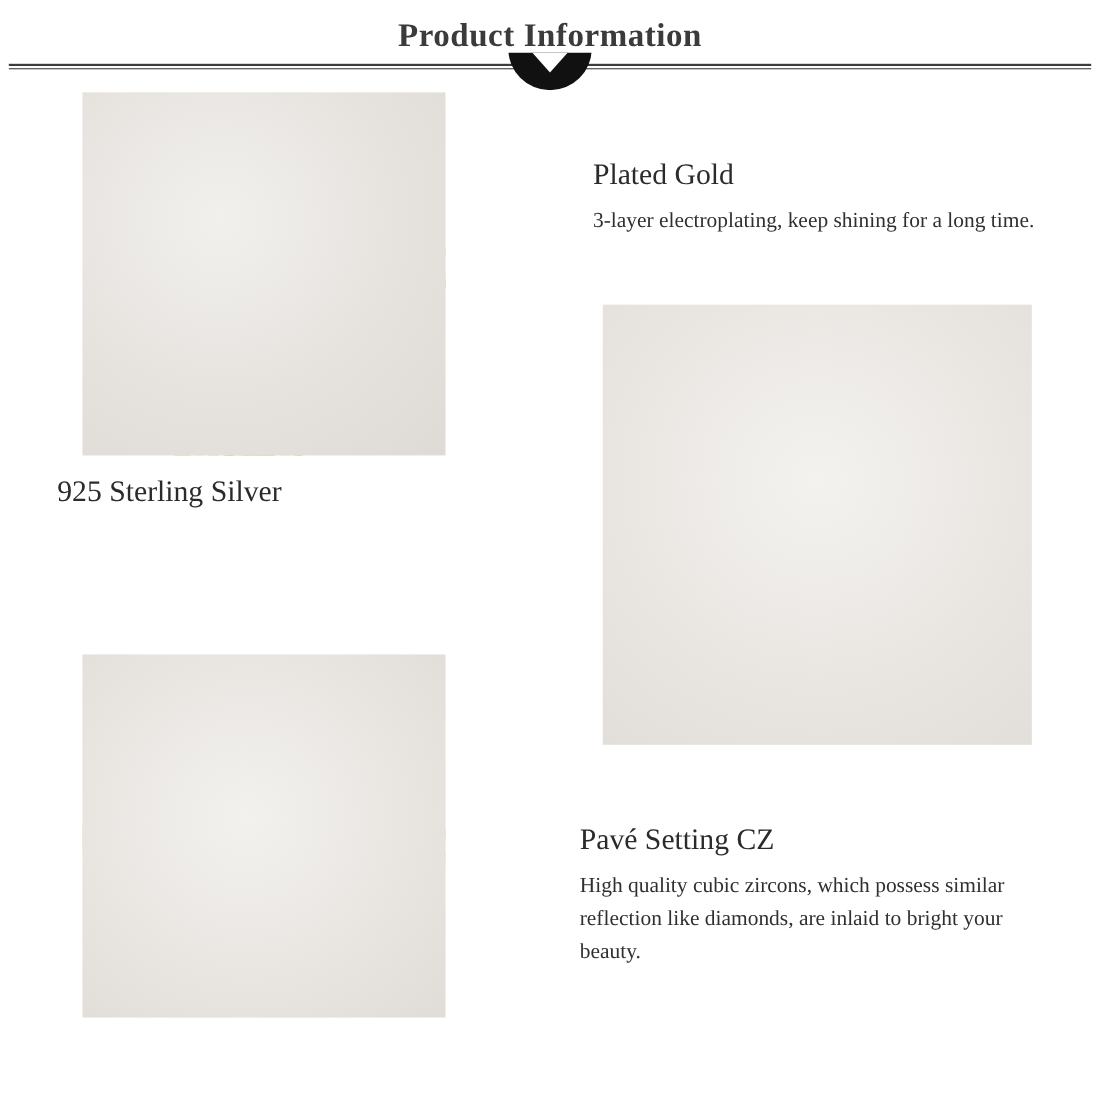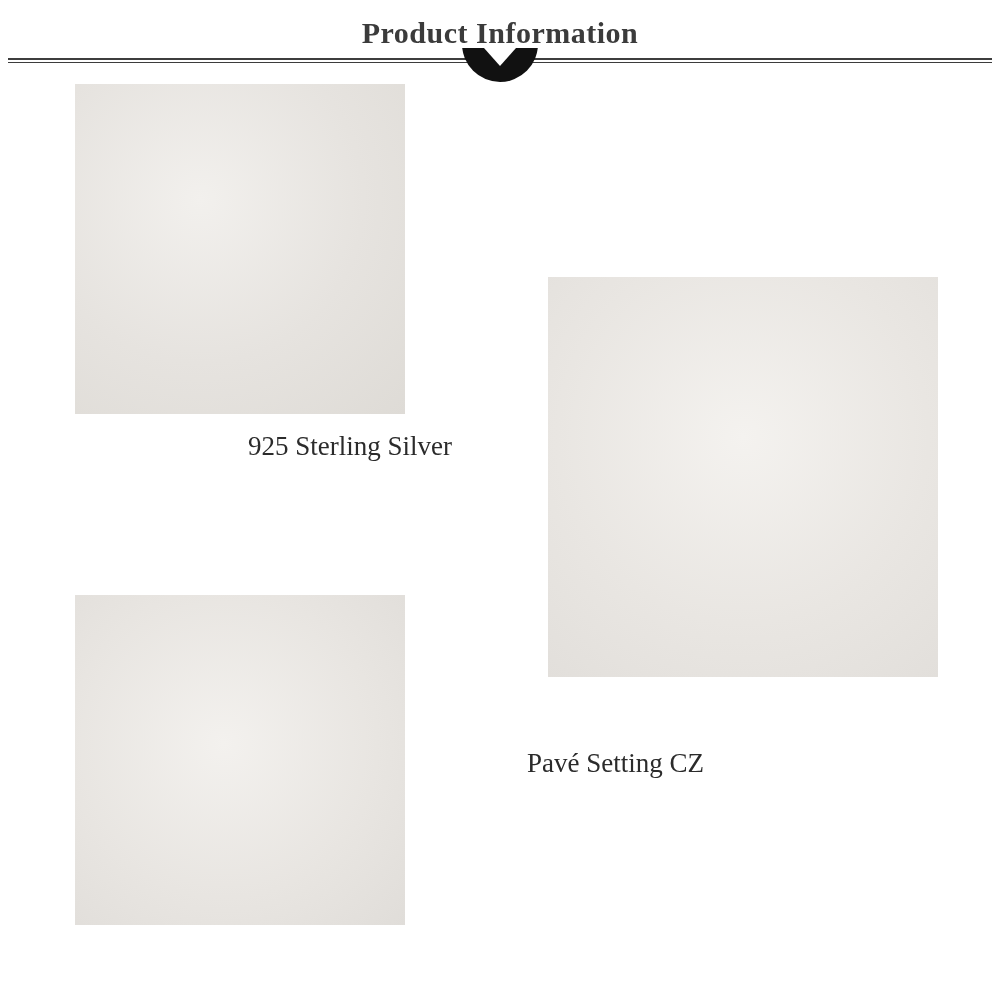--- a/index.html
+++ b/index.html
@@ -122,21 +122,21 @@
     background: radial-gradient(circle at 50% 40%, #f4f2ef 0%, #e9e6e2 60%, #e2dfdb 100%);
   }
   
   #photo-pave { left: 75px; top: 595px; width: 330px; height: 330px; }
   #photo-pave .bg {
     position: absolute; inset: 0;
     background: radial-gradient(circle at 45% 45%, #f3f1ee 0%, #e8e5e1 60%, #e0ddd9 100%);
   }
 
   
-  #block-silver { position: absolute; left: 52px; top: 432px; width: 400px; text-align: right; }
+  #block-silver { position: absolute; left: 52px; top: 432px; width: 400px; }
   #block-silver .sec-title { margin-bottom: 12px; }
   #block-gold { position: absolute; left: 539px; top: 144px; width: 420px; }
   #block-gold .sec-title { margin-bottom: 12px; }
   #block-pave { position: absolute; left: 527px; top: 749px; width: 430px; }
   #block-pave .sec-title { margin-bottom: 12px; }
 
   svg { display: block; }
 </style>
 </head>
 <body>
@@ -209,20 +209,24 @@
         <rect x="258" y="230" width="46" height="42" rx="5" fill="none" stroke="#f6e6b4" stroke-width="2" opacity="0.6"></rect>
         <text x="281" y="257" text-anchor="middle" font-family="Liberation Sans, sans-serif" font-size="17" font-weight="bold" fill="#8d6410">925</text>
       </g>
     </svg>
   </div>
 
   <div id="block-silver">
     <div class="sec-title">925 Sterling Silver</div>
   </div>
 
+  <div id="block-gold">
+    <div class="sec-title">Plated Gold</div>
+    <div class="sec-body">3-layer electroplating, keep shining for a long time.</div>
+  </div>
 
   <div class="photo" id="photo-necklace">
     <div class="bg"></div>
     <svg width="390" height="400" viewBox="0 0 390 400">
       <defs>
         <linearGradient id="chainG" x1="0" y1="0" x2="0" y2="1">
           <stop offset="0%" stop-color="#e7c978"></stop>
           <stop offset="50%" stop-color="#d4ad4b"></stop>
           <stop offset="100%" stop-color="#c09a36"></stop>
         </linearGradient>
@@ -314,15 +318,16 @@
         <path d="M262 212 L262 232" stroke="#cda43f" stroke-width="4" fill="none"></path>
         <circle cx="262" cy="250" r="20" fill="url(#beadG)"></circle>
         <circle cx="262" cy="248" r="9" fill="url(#stoneG)" stroke="#b68f2c" stroke-width="2"></circle>
         <circle cx="258" cy="244" r="3" fill="#ffffff" opacity="0.9"></circle>
       </g>
     </svg>
   </div>
 
   <div id="block-pave">
     <div class="sec-title">Pavé Setting CZ</div>
+    <div class="sec-body">High quality cubic zircons, which possess similar reflection like diamonds, are inlaid to bright your beauty.</div>
   </div>
 
 </div>
 
 </body></html>

